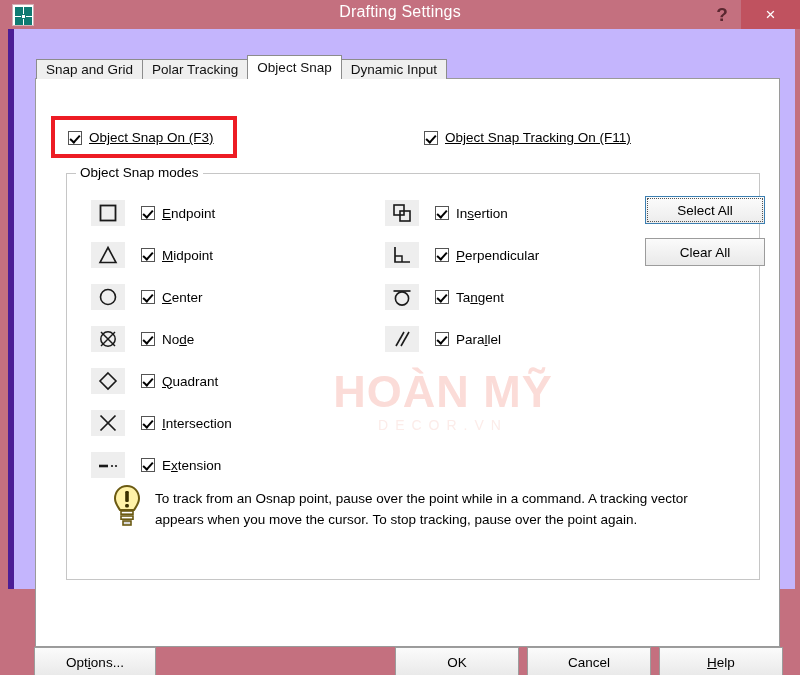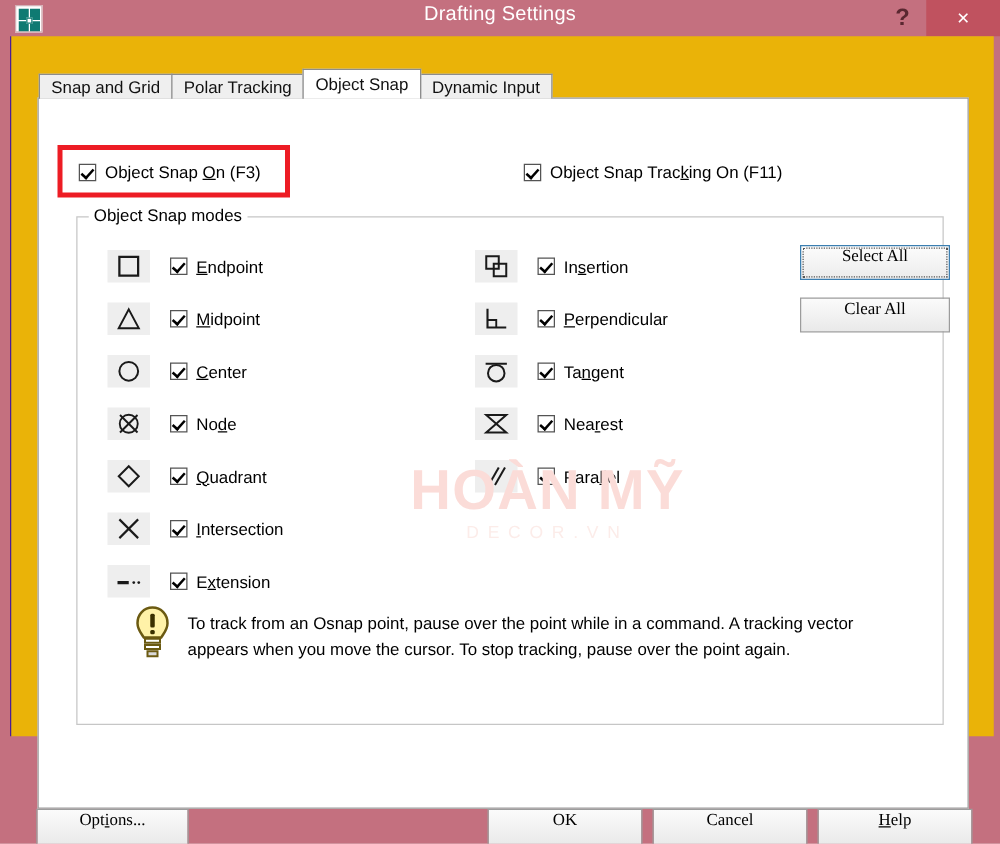--- a/index.html
+++ b/index.html
@@ -65,22 +65,22 @@
     background: #c0525f;
     display: flex; align-items: center; justify-content: center;
     font-size: 17px; color: #ffffff;
   }
 
   
   .dialog-frame {
     position: absolute;
     left: 8px; top: 29px;
     width: 787px; height: 560px;
-    background: #eab308;
-    border-left: 1px solid #4c1d95;
+    background: #c4b5fd;
+    border-left: 6px solid #4c1d95;
   }
 
   
   .watermark {
     position: absolute;
     left: 272px; top: 290px;
     width: 270px; height: 75px;
     pointer-events: none;
     z-index: 3;
   }
@@ -145,20 +145,21 @@
     border: 4px solid #ed1c24;
     z-index: 6;
   }
   .cb-line {
     position: absolute;
     display: flex;
     align-items: center;
     font-size: 13.5px;
     color: #000;
     white-space: nowrap;
+    text-decoration: underline;
   }
   .cb-line.one  { left: 32px; top: 51px; }
   .cb-line.two  { left: 388px; top: 51px; }
 
   .checkbox {
     width: 14px; height: 14px;
     border: 1px solid #545454;
     background: #ffffff;
     margin-right: 7px;
     position: relative;
@@ -222,22 +223,23 @@
     white-space: nowrap;
   }
 
   
   .btn {
     font-size: 13.5px;
     color: #000;
     background: linear-gradient(#fbfbfb, #e9e9e9);
     border: 1px solid #9c9c9c;
     display: flex;
+    align-items: center;
     justify-content: center;
-    font-family: Liberation Serif, serif;
+    font-family: Liberation Sans, sans-serif;
   }
   .btn-selectall {
     position: absolute;
     left: 578px; top: 22px;
     width: 120px; height: 28px;
     border: 1px solid #3c7fb1;
     background: linear-gradient(#fcfcfc, #ececec);
   }
   .btn-selectall .focus-ring {
     position: absolute;
@@ -453,31 +455,20 @@
               </svg>
             </div>
             <div class="mode-label">
               <div class="checkbox checked"></div>
               <span>Ta<span class="u">n</span>gent</span>
             </div>
           </div>
           <div class="mode-row">
             <div class="glyph-tile">
               <svg width="22" height="22">
-                <polygon points="3,4 19,4 3,18 19,18" fill="none" stroke="#1a1a1a" stroke-width="1.6"></polygon>
-              </svg>
-            </div>
-            <div class="mode-label">
-              <div class="checkbox checked"></div>
-              <span>Nea<span class="u">r</span>est</span>
-            </div>
-          </div>
-          <div class="mode-row">
-            <div class="glyph-tile">
-              <svg width="22" height="22">
                 <line x1="5" y1="18" x2="13" y2="4" stroke="#1a1a1a" stroke-width="1.6"></line>
                 <line x1="10" y1="18" x2="18" y2="4" stroke="#1a1a1a" stroke-width="1.6"></line>
               </svg>
             </div>
             <div class="mode-label">
               <div class="checkbox checked"></div>
               <span>Para<span class="u">l</span>lel</span>
             </div>
           </div>
         </div>

